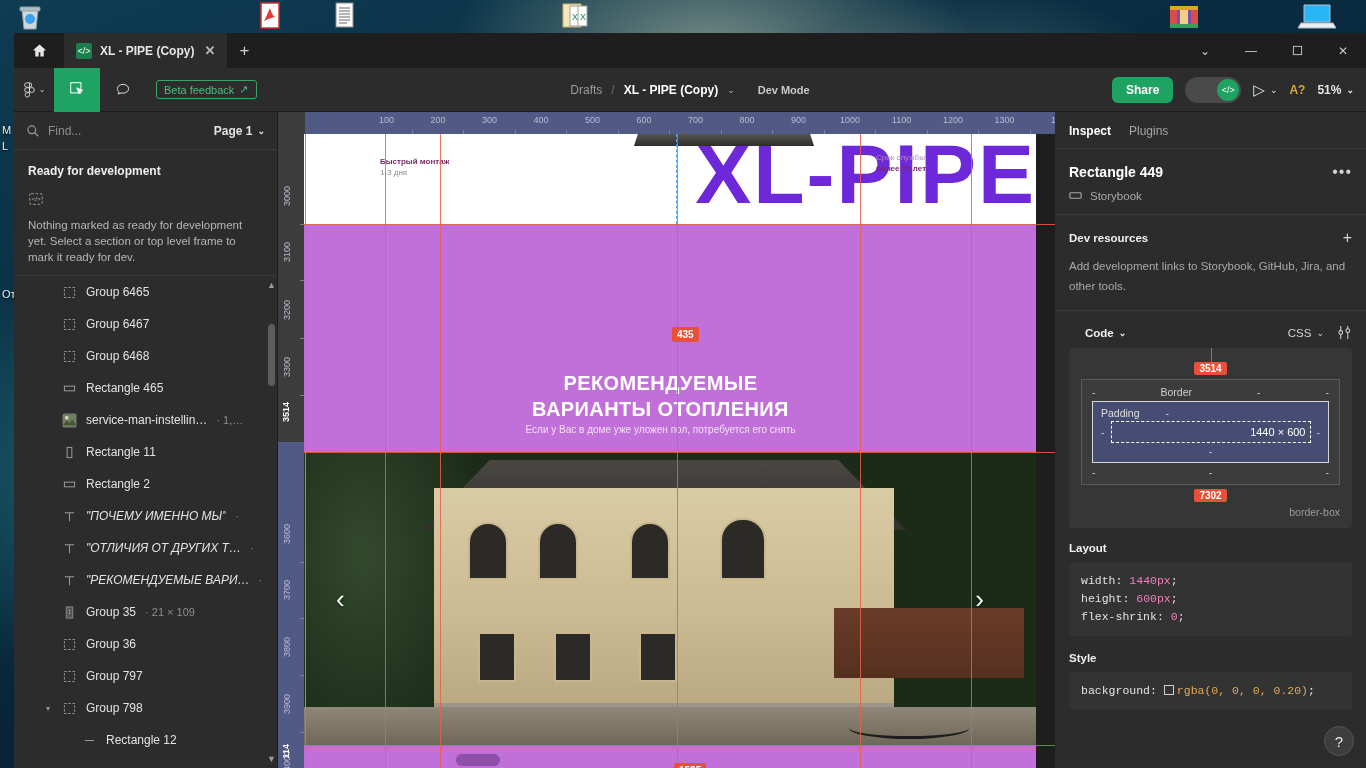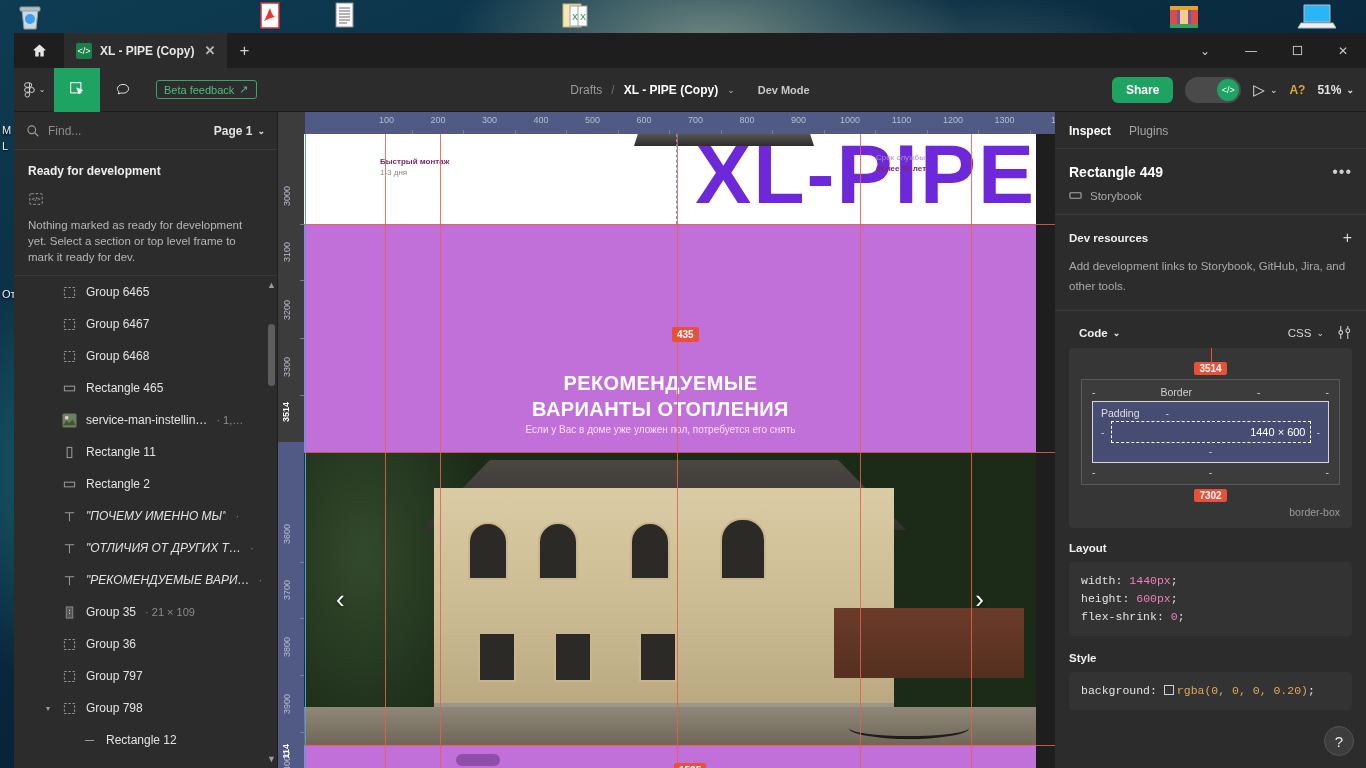--- a/index.html
+++ b/index.html
@@ -193,21 +193,21 @@
   #r-title-sec { padding:14px 14px 12px 14px; border-bottom:1px solid #3a3a3a;text-align:right; }
   #r-title-sec .row1 { display:flex; align-items:center; }
   #r-title-sec h2 { font-size:14px; font-weight:bold; color:#fff; }
   #r-title-sec .dots { margin-left:auto; color:#d0d0d0; letter-spacing:1px; cursor:pointer; }
   #r-title-sec .sub { margin-top:8px; display:flex; align-items:center; gap:8px; color:#a9a9a9; font-size:11.5px; }
   .sec { padding:14px; border-bottom:1px solid #3a3a3a; }
   .sec h4 { font-size:11.5px; font-weight:bold; color:#efefef; }
   .sec .hdr { display:flex; align-items:center; }
   .sec .hdr .plus { margin-left:auto; color:#d5d5d5; font-size:16px; cursor:pointer; }
   .sec p { margin-top:9px; color:#a9a9a9; font-size:11.5px; line-height:20px; }
-  #code-hdr { display:flex; align-items:center; padding:14px 14px 8px 24px; }
+  #code-hdr { display:flex; align-items:center; padding:14px 14px 8px 30px; }
   #code-hdr .l { display:flex; align-items:center; gap:5px; font-size:11.5px; font-weight:bold; color:#efefef; cursor:pointer; }
   #code-hdr .r { margin-left:auto; display:flex; align-items:center; gap:13px; }
   #code-hdr .css { display:flex; align-items:center; gap:5px; font-size:11.5px; color:#d5d5d5; cursor:pointer; }
   
   #boxmodel { margin:0 14px; background:#363636; border-radius:4px; padding:14px 12px 10px 12px; position:relative; }
   .bm-line { position:absolute; left:50%; width:1px; background:#e8503a; }
   .bm-badge { position:relative; margin:0 auto; width:fit-content; background:#e8503a; color:#fff;
               font-size:10px; font-weight:bold; padding:1px 5px; border-radius:2px; }
   .bm-outer { border:1px solid #5a5a5a; background:#3c3c3c; padding:6px 10px; margin-top:4px; position:relative; }
   .bm-row { display:flex; align-items:center; justify-content:space-between; font-size:10.5px; color:#cfcfcf; }

